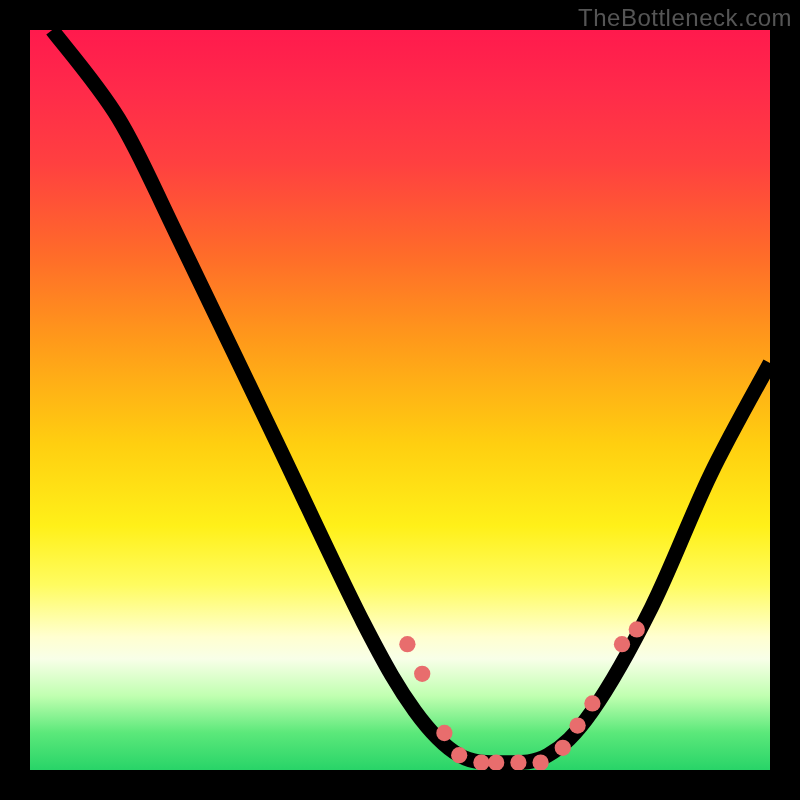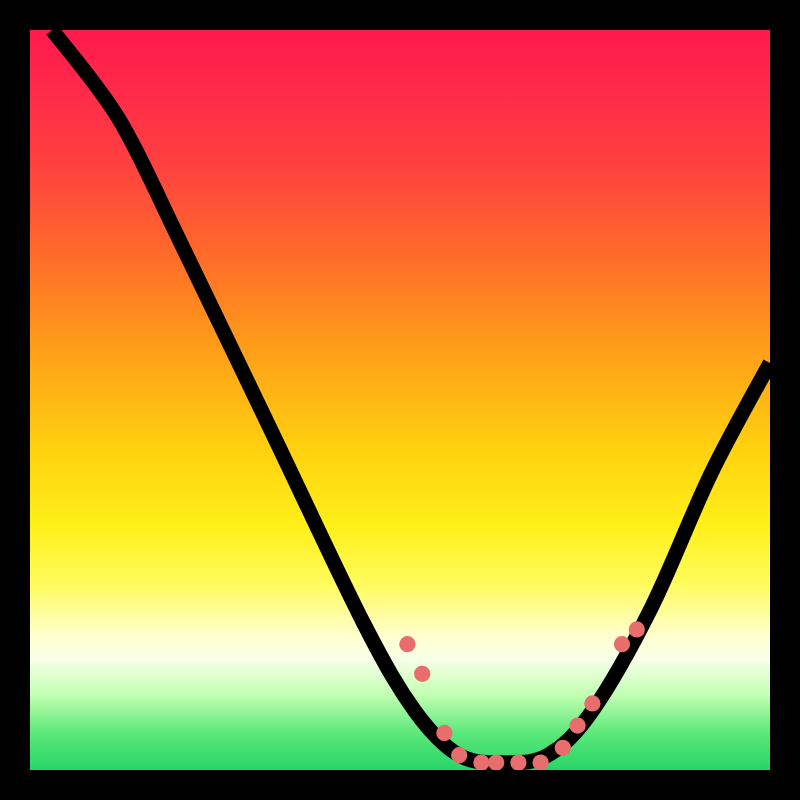--- a/index.html
+++ b/index.html
@@ -68,20 +68,21 @@
   }
   .dot {
     fill: #e86d6d;
     stroke: none;
   }
 </style>
 </head>
 <body>
 
 <div class="outer">
+  <div class="watermark">TheBottleneck.com</div>
   <div class="plot">
     <div class="grad"></div>
     <svg class="curve" viewBox="0 0 100 100" preserveAspectRatio="none">
       <path id="curve-path" class="curve-path" d="M 3 0 C 4.50 2.00, 9.17 7.33, 12 12 C 14.83 16.67, 16.50 20.83, 20 28 C 23.50 35.17, 28.83 46.33, 33 55 C 37.17 63.67, 41.83 73.83, 45 80 C 48.17 86.17, 49.83 89.00, 52 92 C 54.17 95.00, 56.00 96.83, 58 98 C 60.00 99.17, 62.00 99.00, 64 99 C 66.00 99.00, 68.00 99.17, 70 98 C 72.00 96.83, 73.67 95.33, 76 92 C 78.33 88.67, 81.33 83.33, 84 78 C 86.67 72.67, 89.33 65.50, 92 60 C 94.67 54.50, 98.67 47.50, 100 45"></path>
       <g id="dots">
           <circle cx="51" cy="83" r="1.1" class="dot"></circle>
           <circle cx="53" cy="87" r="1.1" class="dot"></circle>
           <circle cx="56" cy="95" r="1.1" class="dot"></circle>
           <circle cx="58" cy="98" r="1.1" class="dot"></circle>
           <circle cx="61" cy="99" r="1.1" class="dot"></circle>

